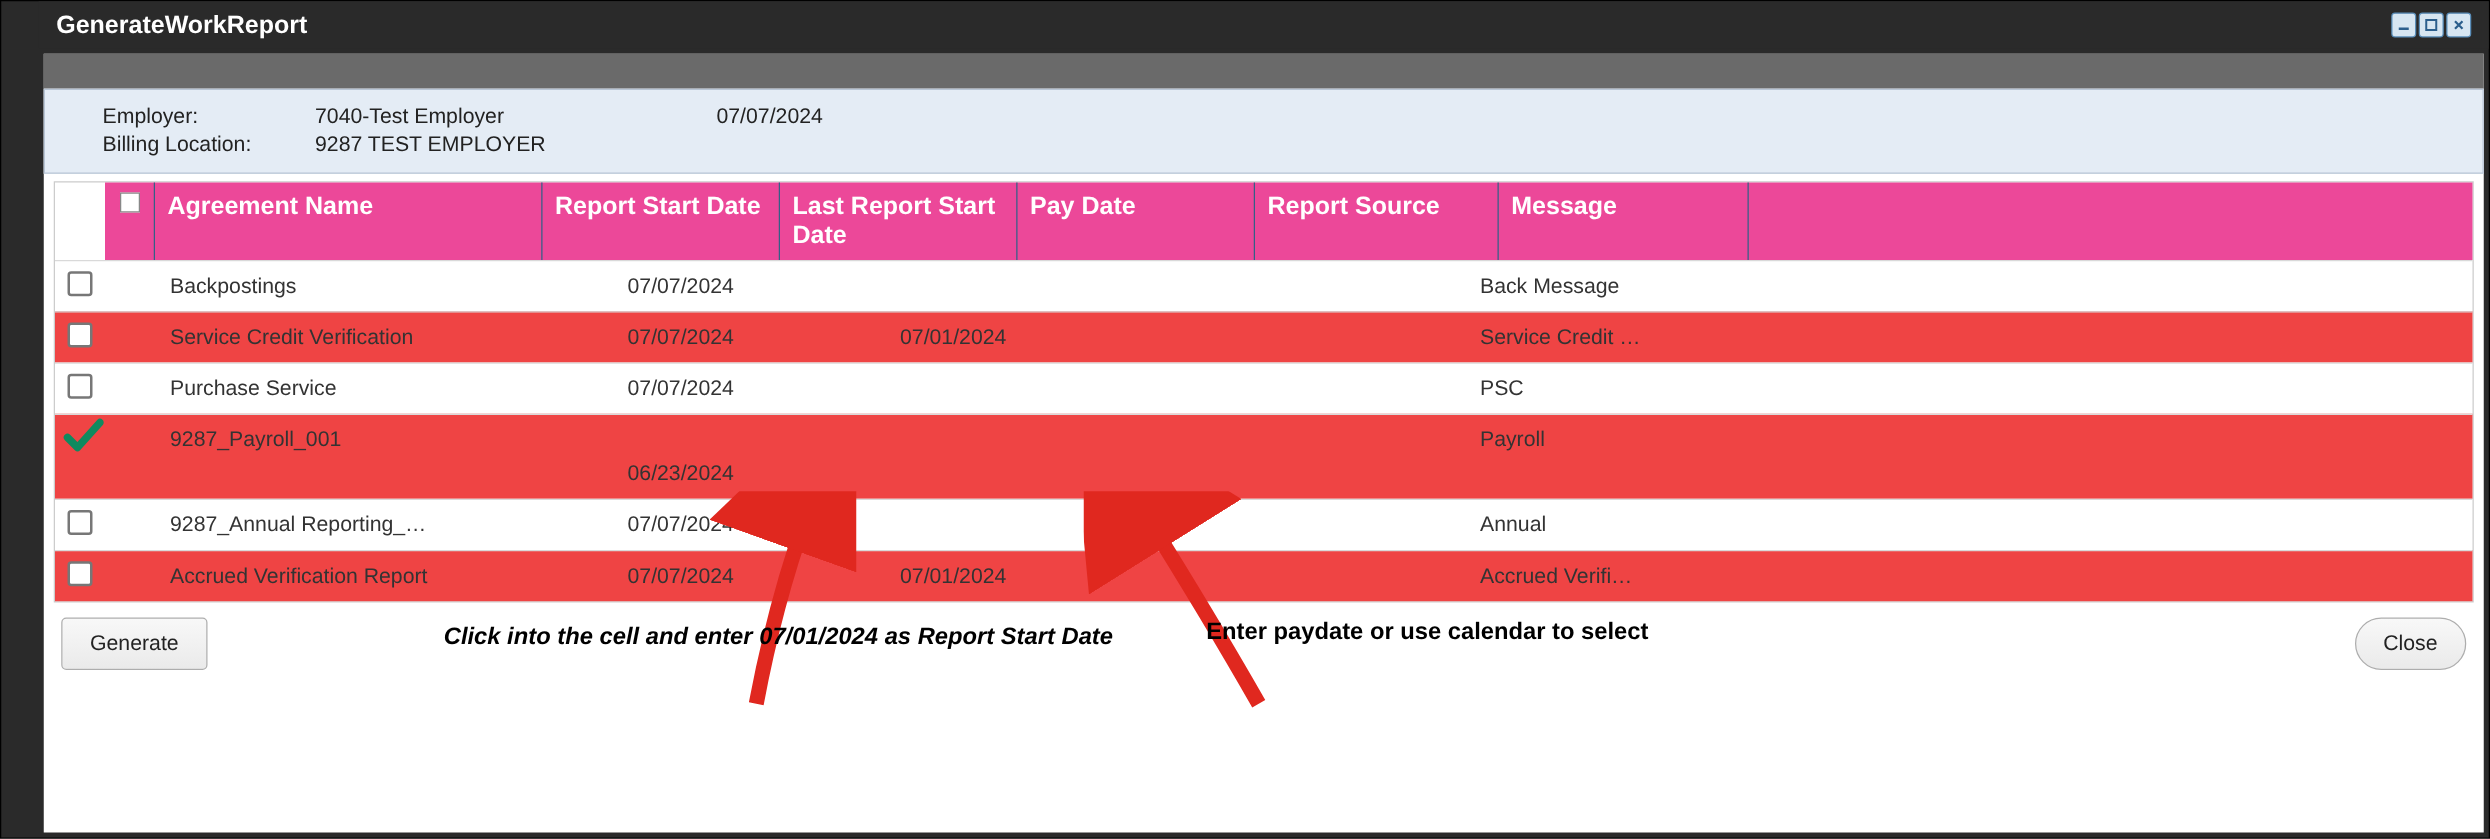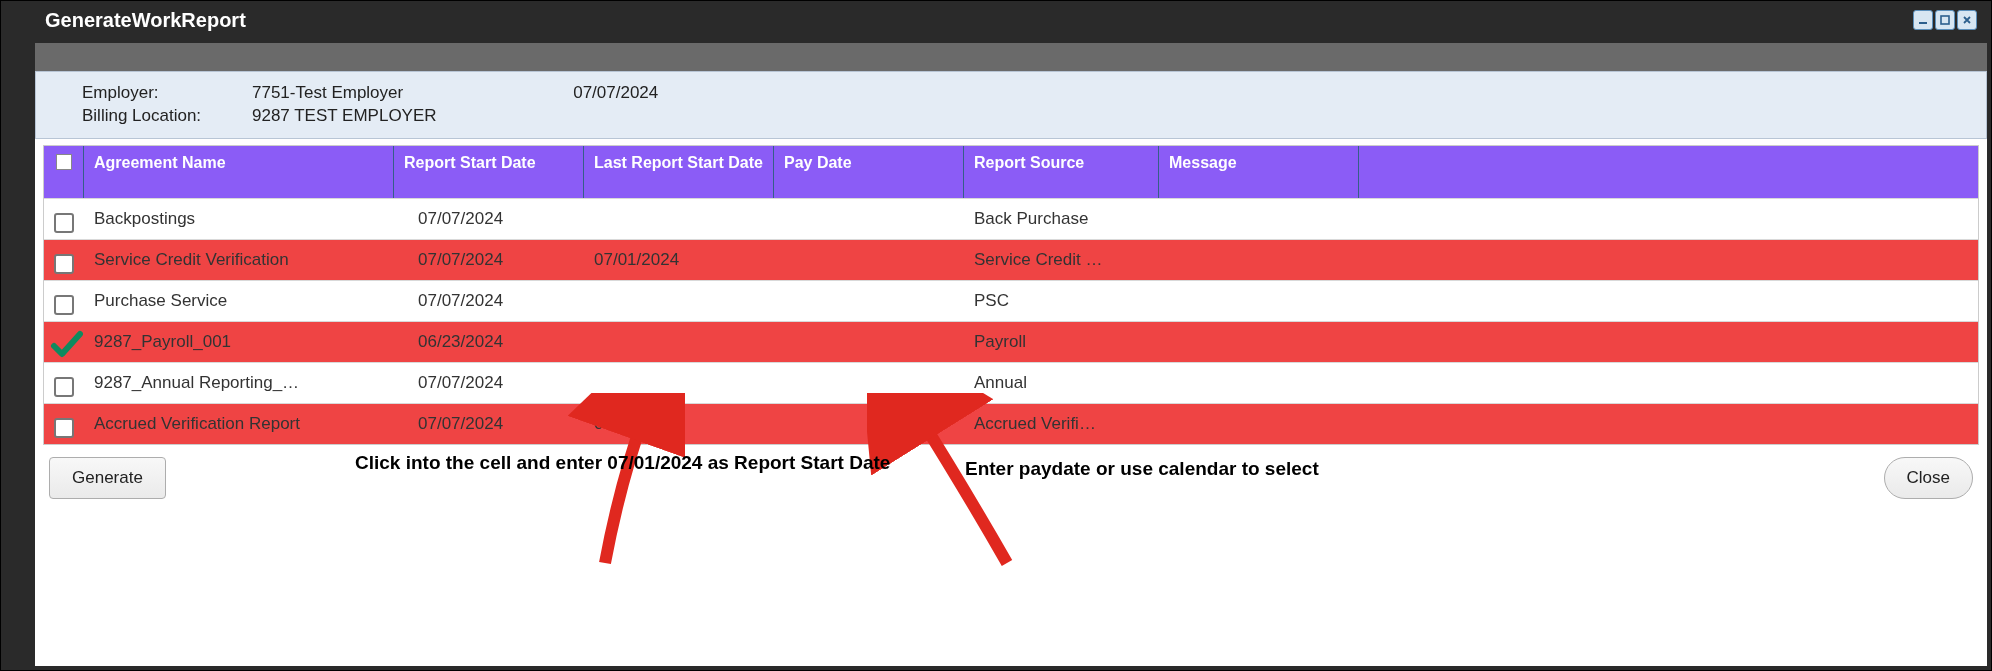--- a/index.html
+++ b/index.html
@@ -79,44 +79,46 @@
     .hdr-date {
       margin-left: 170px;
     }
     .grid {
       margin: 6px 8px 0 8px;
       border: 1px solid #ccc;
       flex: 0 0 auto;
     }
     .grid-header {
       display: flex;
-      background: #8b5cf6;
+      background: #ec4899;
       color: #fff;
       font-weight: bold;
-      font-size: 16px;
+      font-size: 20px;
+      margin-left: 40px;
     }
     .gh-cell {
       padding: 8px 10px;
       border-right: 1px solid #355f87;
       display: flex;
       align-items: flex-start;
       min-height: 52px;
     }
     .col-chk { width: 40px; padding: 8px 4px; justify-content: center; }
     .col-name { width: 310px; }
     .col-last { width: 190px; }
     .col-start { width: 190px; }
     .col-pay { width: 190px; }
     .col-src { width: 195px; }
     .col-msg { width: 200px; }
     .col-rest { flex: 1; border-right: none; }
     .grid-row {
       display: flex;
-      align-items: flex-end;
+      align-items: flex-start;
       border-top: 1px solid #d9d9d9;
+      gap: 42px;
     }
     .grid-row.alt { background: #ef4444; }
     .gr-cell {
       padding: 10px 10px;
       border-right: 1px solid transparent;
       font-size: 17px;
       color: #333;
       white-space: nowrap;
       overflow: hidden;
       text-overflow: ellipsis;
@@ -204,21 +206,21 @@
     </div>
   </div>
 
   <div class="content-area">
 
     <div class="toolbar-strip"></div>
 
     <div class="header-panel">
       <div class="hdr-row">
         <span class="hdr-label" style="width:170px">Employer:</span>
-        <span class="hdr-val">7751-Test Employer</span>
+        <span class="hdr-val">7040-Test Employer</span>
         <span class="hdr-date">07/07/2024</span>
       </div>
       <div class="hdr-row">
         <span class="hdr-label" style="width:170px">Billing Location:</span>
         <span class="hdr-val">9287 TEST EMPLOYER</span>
       </div>
     </div>
 
     <div class="grid">
       <div class="grid-header">
@@ -236,21 +238,21 @@
 
       <div id="grid-body">
           <div class="grid-row">
             <div class="gr-cell col-chk" style="display: flex; justify-content: center; padding: 6px 4px;">
               <div class="row-checkbox"></div>
             </div>
             <div class="gr-cell col-name">Backpostings</div>
             <div class="gr-cell col-last" style="padding-left: 24px;">07/07/2024</div>
             <div class="gr-cell col-start"></div>
             <div class="gr-cell col-pay"></div>
-            <div class="gr-cell col-src">Back Purchase</div>
+            <div class="gr-cell col-src">Back Message</div>
             <div class="gr-cell col-msg"></div>
           </div>
           <div class="grid-row alt">
             <div class="gr-cell col-chk" style="display: flex; justify-content: center; padding: 6px 4px;">
               <div class="row-checkbox"></div>
             </div>
             <div class="gr-cell col-name">Service Credit Verification</div>
             <div class="gr-cell col-last" style="padding-left: 24px;">07/07/2024</div>
             <div class="gr-cell col-start">07/01/2024</div>
             <div class="gr-cell col-pay"></div>
@@ -270,21 +272,21 @@
           </div>
           <div class="grid-row alt">
             <div class="gr-cell col-chk" style="display: flex; justify-content: center; padding: 6px 4px;">
               <div class="row-checkbox bold-check">
                 <svg width="34" height="28" viewBox="0 0 34 28">
                   <path d="M4 16 L12 24 L30 4" stroke="#0f8a5f" stroke-width="6" fill="none" stroke-linecap="round" stroke-linejoin="round"></path>
                 </svg>
               </div>
             </div>
             <div class="gr-cell col-name">9287_Payroll_001</div>
-            <div class="gr-cell col-last" style="padding-left: 24px;">06/23/2024</div>
+            <div class="gr-cell col-last" style="padding-left: 24px; margin-top: 27px;">06/23/2024</div>
             <div class="gr-cell col-start"></div>
             <div class="gr-cell col-pay"></div>
             <div class="gr-cell col-src">Payroll</div>
             <div class="gr-cell col-msg"></div>
           </div>
           <div class="grid-row">
             <div class="gr-cell col-chk" style="display: flex; justify-content: center; padding: 6px 4px;">
               <div class="row-checkbox"></div>
             </div>
             <div class="gr-cell col-name">9287_Annual Reporting_…</div>
@@ -323,20 +325,20 @@
         <marker id="ah2" viewBox="0 0 20 20" refX="4" refY="10" markerWidth="12" markerHeight="12" orient="auto">
           <path d="M0,0 L20,10 L0,20 Z" fill="#e0281f"></path>
         </marker>
       </defs>
       <path d="M140,170 Q100,100 50,20" stroke="#e0281f" stroke-width="12" fill="none" marker-end="url(#ah2)"></path>
     </svg>
 
     <div class="footer">
       <button class="btn">Generate</button>
 
-      <div class="annotation" style="left:320px; top:6px; max-width:540px;">Click into the cell and enter 07/01/2024 as Report Start Date</div>
+      <div class="annotation" style="left:320px; top:16px; max-width:540px;font-style:italic;">Click into the cell and enter 07/01/2024 as Report Start Date</div>
       <div class="annotation" style="left:930px; top:12px;">Enter paydate or use calendar to select</div>
 
       <button class="btn close-btn">Close</button>
     </div>
 
   </div>
 </div>
 
 </body></html>

